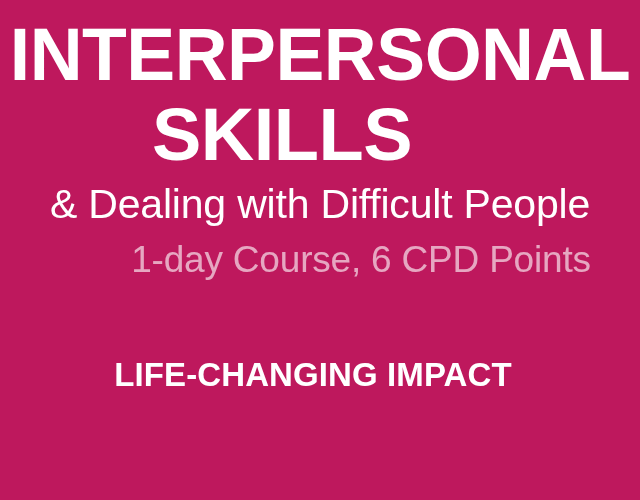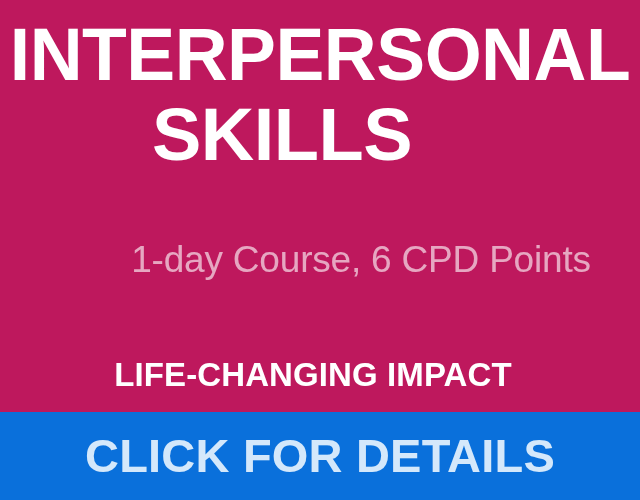--- a/index.html
+++ b/index.html
@@ -125,25 +125,23 @@
 <body>
 
 <div id="ad-banner">
 
   <div id="banner-body">
 
     <div class="headline-1">INTERPERSONAL</div>
 
     <div class="headline-2">SKILLS</div>
 
+    <div class="subhead">&amp; Dealing with Difficult People</div>
 
     <div class="detail-line line-a">1-day Course, 6 CPD Points</div>
 
 
     <div class="impact-line">LIFE-CHANGING IMPACT</div>
 
   </div>
 
-  <div id="cta-bar">
-    <span class="cta-label">CLICK FOR DETAILS</span>
-  </div>
 
 </div>
 
 </body></html>

